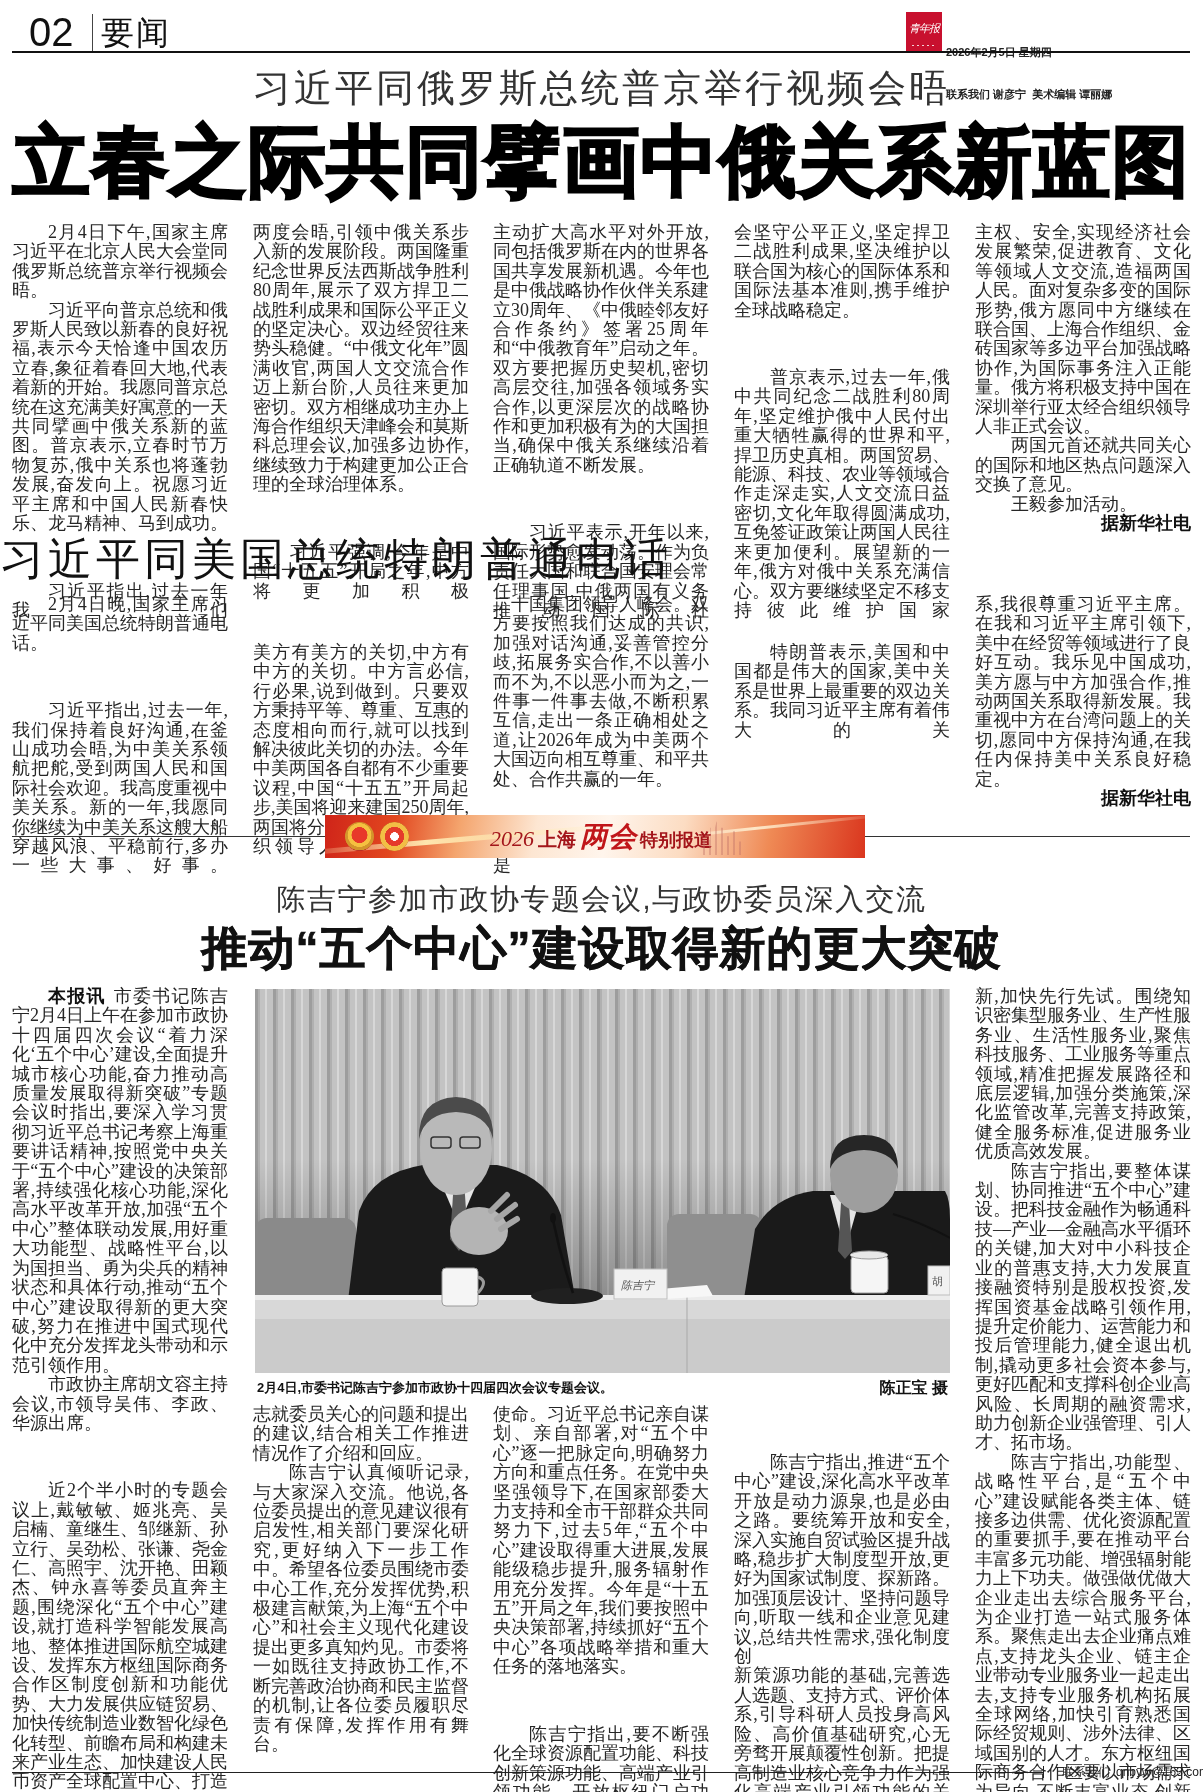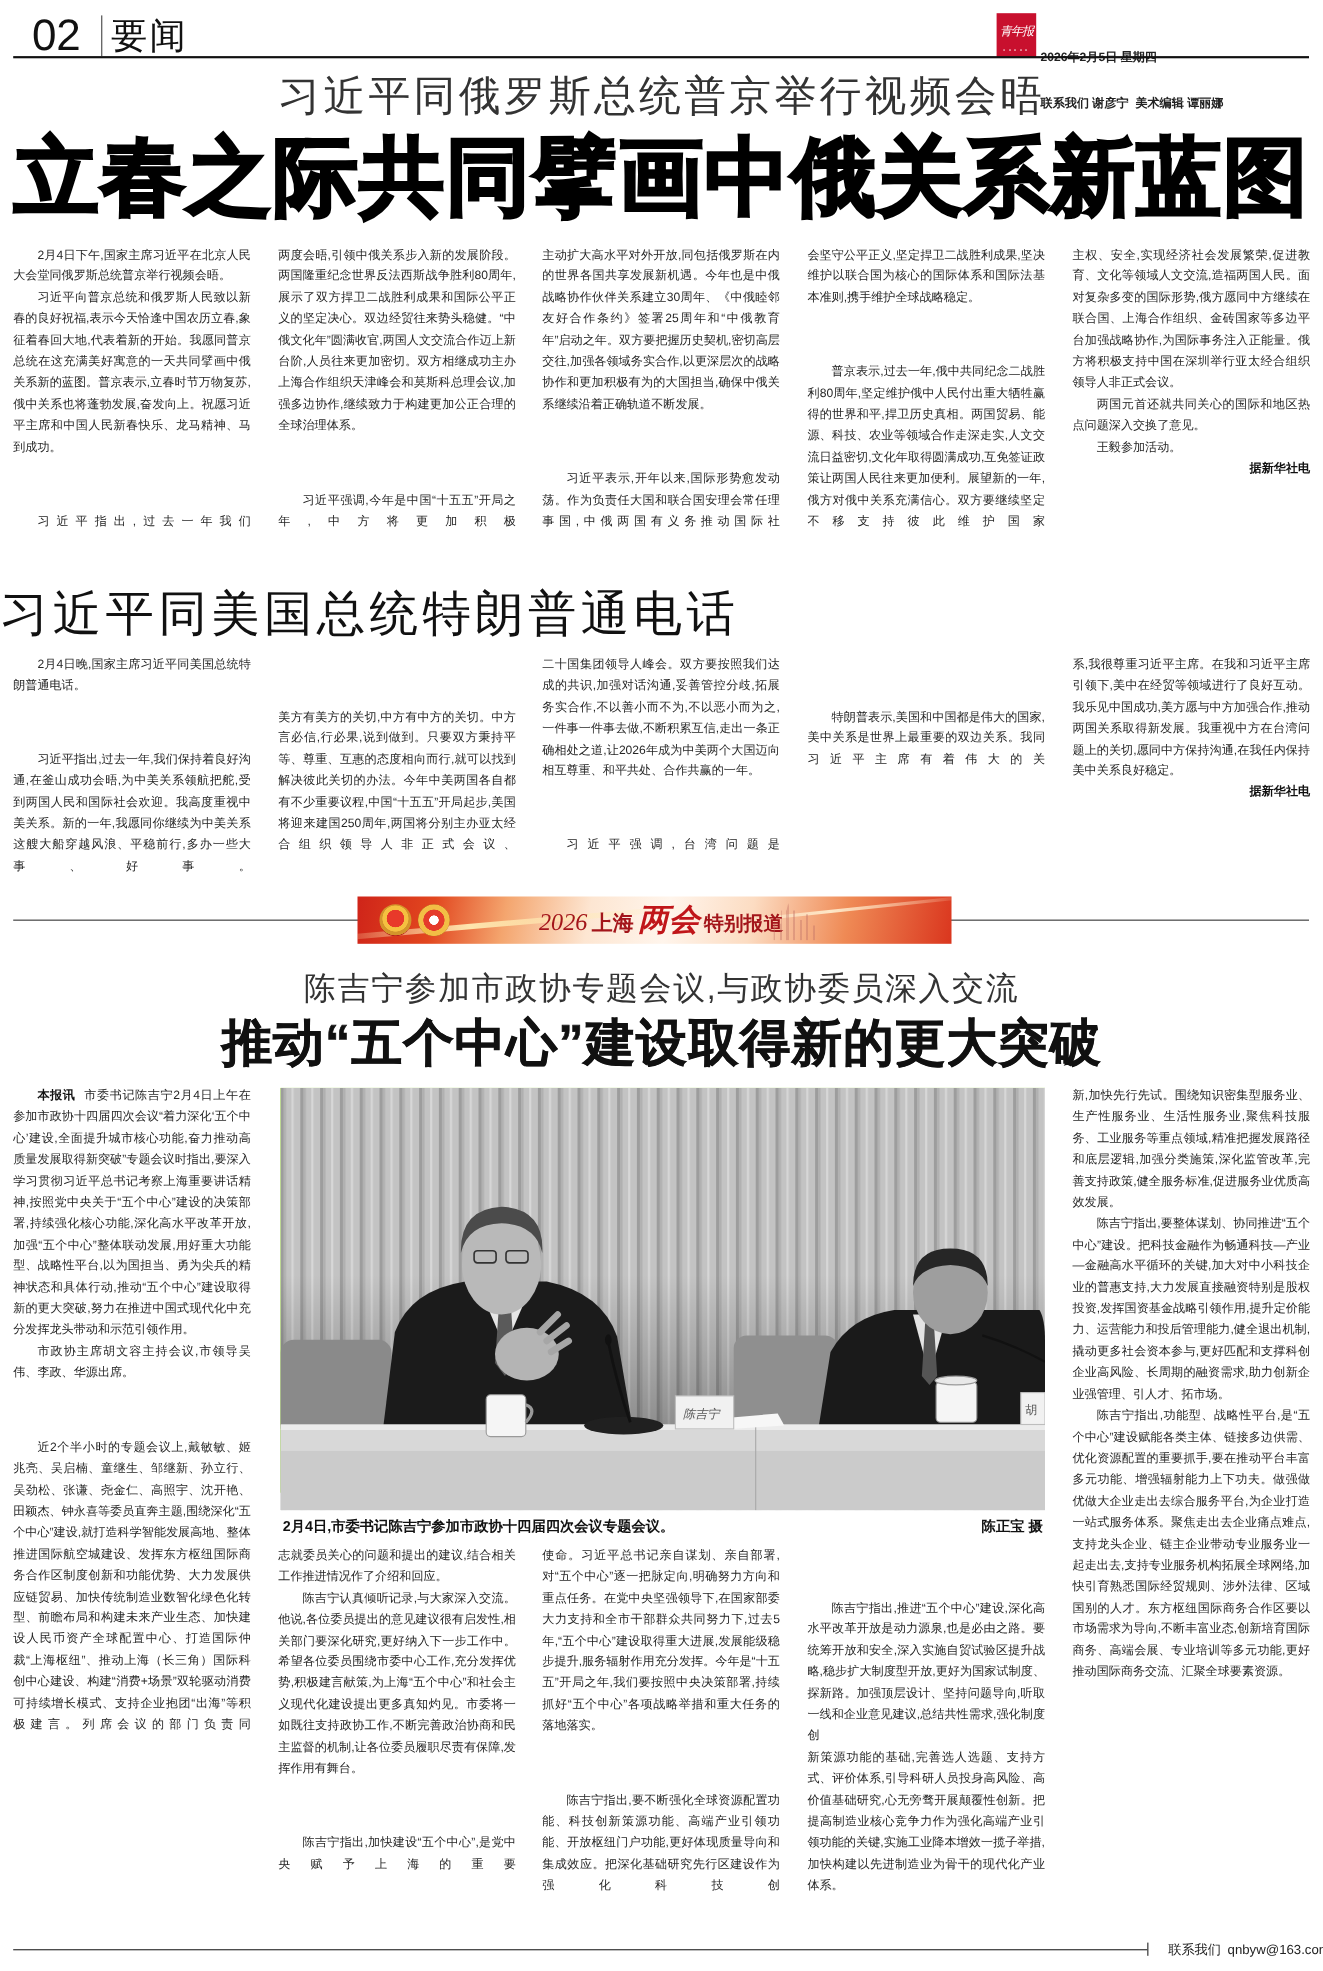--- a/index.html
+++ b/index.html
@@ -27,21 +27,21 @@
          font-size: 77px; line-height: 90px; letter-spacing: 1.5px; font-weight: 900; color: #000;
          -webkit-text-stroke: 2.5px #000; }
   .hl2 { position: absolute; left: 0; width: 1203px; margin: 0; top: 533px; white-space: nowrap;
          font-size: 44px; line-height: 52px; letter-spacing: 4px; font-weight: 500; color: #111; }
   .k3 { top: 881px; font-size: 29px; line-height: 36px; letter-spacing: 1.5px; }
   .hl3 { position: absolute; left: 0; width: 1203px; margin: 0; top: 921px; text-align: center; white-space: nowrap;
          font-size: 46px; line-height: 54px; letter-spacing: 1px; font-weight: 700; color: #111;
          -webkit-text-stroke: .6px #111; }
 
   
-  .col { position: absolute; width: 216px; font-size: 11px; line-height: 19.4px; text-align: justify; color: #262626; }
+  .col { position: absolute; width: 216px; font-size: 18px; line-height: 19.4px; text-align: justify; color: #262626; font-family: Liberation Serif, serif; }
   .col p { margin: 0; }
   .col .indent { text-indent: 2em; }
   .col .runon { text-align-last: justify; margin-top: 48px; }
   .col .lead { font-weight: bold; color: #111; margin-right: 8px; }
   .col .credit { text-align: right; font-weight: bold; color: #111; }
 
   
   .banner-rule { left: 12px; top: 836px; width: 1178px; height: 1px; background: #333; }
   .banner { left: 325px; top: 815px; width: 540px; height: 43px; overflow: hidden;
             background: linear-gradient(100deg, #cf2419 0%, #e2471f 13%, #f4a56e 25%, #fde6d2 39%, #fff5ec 52%, #fcdcc2 66%, #ef8a55 82%, #da361e 100%); }
@@ -56,24 +56,24 @@
             color: var(--banner-text); font-family: "Liberation Serif", serif; }
   .bt-year { font-style: italic; font-size: 22px; margin-right: 4px; }
   .bt-city { font-size: 19px; font-weight: bold; font-family: "Liberation Sans", sans-serif; }
   .bt-event { font-style: italic; font-weight: bold; font-size: 28px; color: #c0161a; margin: 0 4px; }
   .bt-label { font-size: 18px; font-weight: bold; font-family: "Liberation Sans", sans-serif; }
   .skyline { position: absolute; left: 378px; top: 6px; width: 40px; height: 34px; opacity: .55;
             background: repeating-linear-gradient(90deg, rgba(190,110,100,.7) 0 2px, transparent 2px 6px);
             clip-path: polygon(0 100%, 0 55%, 18% 55%, 18% 20%, 30% 20%, 34% 0, 38% 20%, 50% 20%, 50% 45%, 70% 45%, 70% 30%, 84% 30%, 84% 60%, 100% 60%, 100% 100%); }
 
   
-  .photo { left: 255px; top: 989px; width: 695px; height: 368px; background: #84cc16; }
+  .photo { left: 255px; top: 989px; width: 695px; height: 368px; background: #fef9c3; }
   .photo svg { display: block; }
   .caption { left: 257px; top: 1380px; font-size: 13px; line-height: 16px; font-weight: bold; color: #111; white-space: nowrap; }
-  .photo-credit { left: 800px; top: 1380px; width: 148px; text-align: right; font-size: 13px; line-height: 16px; font-weight: bold; color: #111; }
+  .photo-credit { left: 800px; top: 1380px; width: 148px; text-align: right; font-size: 16px; line-height: 16px; font-weight: bold; color: #111; }
 
   
   .foot-rule { left: 12px; top: 1772px; width: 1031px; height: 1px; background: #222; }
   .foot-tick { left: 1043px; top: 1766px; width: 1px; height: 12px; background: #222; }
   .foot-contact { left: 1062px; top: 1764px; font-size: 12px; line-height: 16px; color: #222; white-space: nowrap; }
   .foot-contact .lbl { margin-right: 6px; }
 </style>
 </head>
 <body>
 

